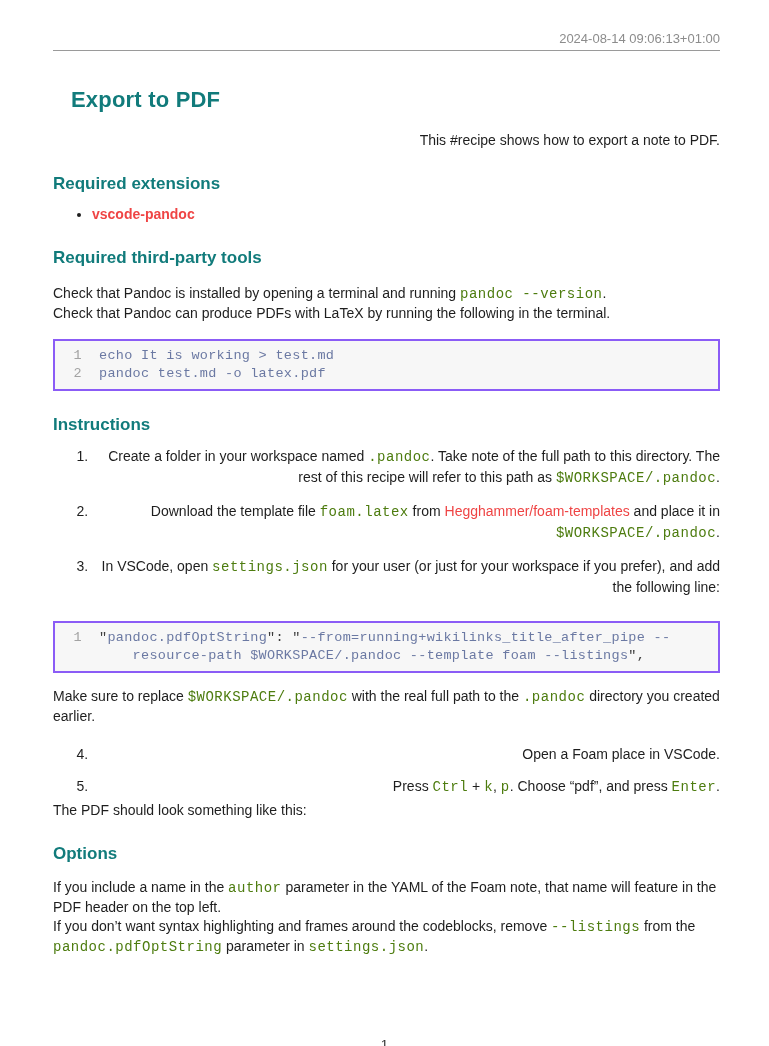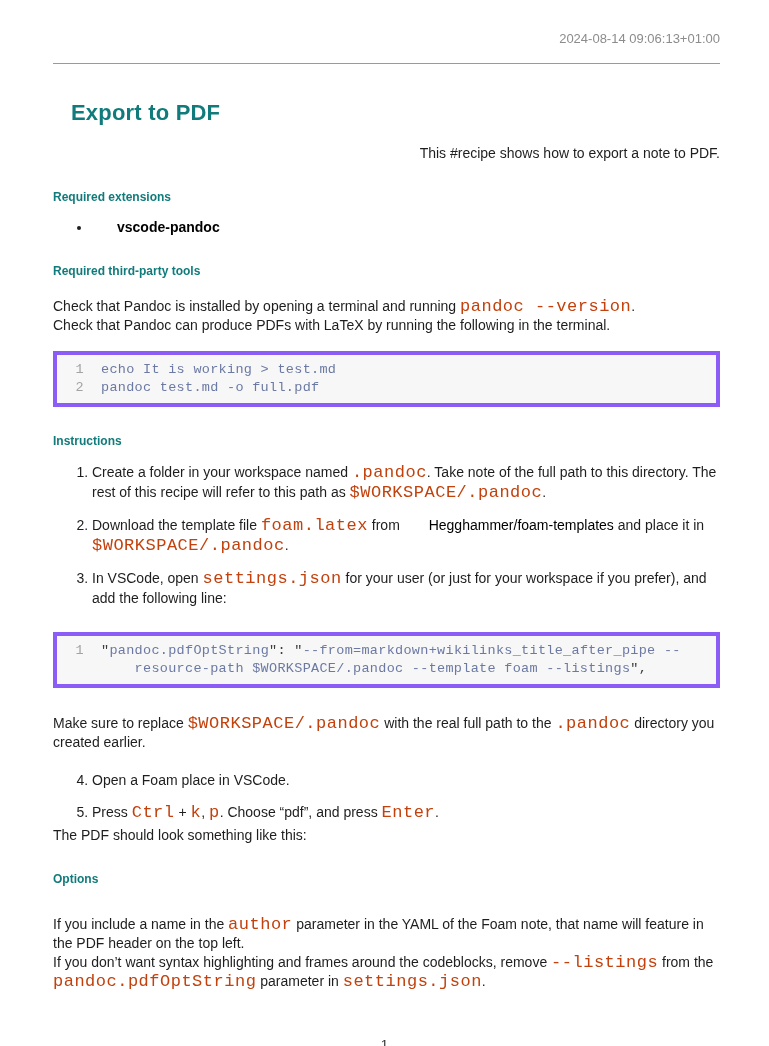--- a/index.html
+++ b/index.html
@@ -15,85 +15,85 @@
     width: 769px; height: 1046px;
     box-sizing: border-box;
     padding: 0 49px 0 53px;
   }
   
   .doc-header {
     margin-top: 31px;
     text-align: right;
     font-size: 13px;
     color: #8c8c8c;
-    padding-bottom: 17px;
+    padding-bottom: 4px;
     border-bottom: 1px solid #9a9a9a;
   }
   
   h1.title {
     color: #117b7b;
     font-size: 22px;
     line-height: 24px;
     font-weight: bold;
     margin: 37px 0 0 18px;
     letter-spacing: 0.2px;
   }
   h2.sec {
     color: #117b7b;
-    font-size: 12px;
+    font-size: 17px;
     line-height: 20px;
     font-weight: bold;
     margin: 24px 0 0 0;
   }
   
   p.para {
     font-size: 14px;
     line-height: 19px;
     margin: 16px 0 0 0;
   }
-  p.para.tight { margin-top: 26px; }
+  p.para.tight { margin-top: 14px; }
   p.para.first { margin-top: 19px; text-align: right; }
   p.para.mid { margin-top: 4px; }
   
   ul.blist {
     margin: 11px 0 0 0;
     padding-left: 39px;
     font-size: 14px;
     line-height: 19px;
   }
   ul.blist li { margin: 0 0 1px 0; }
   ol.nlist {
     margin: 12px 0 0 0;
     padding-left: 39px;
     font-size: 14px;
     line-height: 19.5px;
+    text-align: right;
   }
   ol.nlist li { margin-bottom: 14px; }
   ol.nlist.cont { margin-top: 19px; }
   ol.nlist.cont li { margin-bottom: 12px; }
   ol.nlist li:last-child { margin-bottom: 0; }
   
   .ic {
     font-family: "Liberation Mono", "DejaVu Sans Mono", monospace;
-    font-size: 17px;
+    font-size: 14px;
     letter-spacing: 0.5px;
-    color: #c2410c;
+    color: #4d7c0f;
   }
   
   a.lk {
-    color: #000000;
+    color: #ef4444;
     text-decoration: none;
-    margin-left: 25px;
   }
   a.lk.b { font-weight: bold; }
   
   .codeblock {
     margin-top: 16px;
     background: #f7f7f7;
-    border: 4px solid #8b5cf6;
+    border: 2px solid #8b5cf6;
     padding: 6px 10px 7px 10px;
     font-family: "Liberation Mono", "DejaVu Sans Mono", monospace;
     font-size: 13.5px;
     line-height: 17.5px;
     letter-spacing: 0.3px;
     color: #6b79a3;
   }
   .codeblock.second { margin-top: 24px; }
   .codeblock .cl { white-space: pre-wrap; }
   .codeblock .ln {
@@ -132,32 +132,32 @@
   <ul class="blist">
       <li><a class="lk b" href="#">vscode-pandoc</a></li>
     </ul>
 
   <h2 class="sec">Required third-party tools</h2>
 
   <p class="para"><span>Check that Pandoc is installed by opening a terminal and running </span><span class="ic">pandoc --version</span><span>.</span><br><span>Check that Pandoc can produce PDFs with LaTeX by running the following in the terminal.</span></p>
 
   <div class="codeblock">
       <div class="cl"><span class="ln">1</span><span>echo It is working &gt; test.md</span></div>
-      <div class="cl"><span class="ln">2</span><span>pandoc test.md -o full.pdf</span></div>
+      <div class="cl"><span class="ln">2</span><span>pandoc test.md -o latex.pdf</span></div>
     </div>
 
   <h2 class="sec h2-gap">Instructions</h2>
   <ol class="nlist" start="1">
       <li><span>Create a folder in your workspace named </span><span class="ic">.pandoc</span><span>.  Take note of the full path to this directory. The rest of this recipe will refer to this path as </span><span class="ic">$WORKSPACE</span><span class="ic">/.pandoc</span><span>.</span></li>
       <li><span>Download the template file </span><span class="ic">foam.latex</span><span> from </span><a class="lk" href="#">Hegghammer/foam-templates</a><span> and place it in </span><span class="ic">$WORKSPACE</span><span class="ic">/.pandoc</span><span>.</span></li>
       <li><span>In VSCode, open </span><span class="ic">settings.json</span><span> for your user (or just for your workspace if you prefer), and add the following line:</span></li>
     </ol>
 
   <div class="codeblock second">
-      <div class="cl"><span class="ln">1</span><span class="dk">"</span><span>pandoc.pdfOptString</span><span class="dk">"</span><span class="dk">: </span><span class="dk">"</span><span>--from=markdown+wikilinks_title_after_pipe --</span></div>
+      <div class="cl"><span class="ln">1</span><span class="dk">"</span><span>pandoc.pdfOptString</span><span class="dk">"</span><span class="dk">: </span><span class="dk">"</span><span>--from=running+wikilinks_title_after_pipe --</span></div>
       <div class="cl"><span class="ln"> </span><span>    resource-path $WORKSPACE/.pandoc --template foam --listings</span><span class="dk">",</span></div>
     </div>
 
   <p class="para tight"><span>Make sure to replace </span><span class="ic">$WORKSPACE</span><span class="ic">/.pandoc</span><span> with the real full path to the </span><span class="ic">.pandoc</span><span> directory you created earlier.</span></p>
 
   <ol class="nlist cont" start="4">
       <li><span>Open a Foam place in VSCode.</span></li>
       <li><span>Press </span><span class="ic">Ctrl</span><span> + </span><span class="ic">k</span><span>, </span><span class="ic">p</span><span>.  Choose “pdf”, and press </span><span class="ic">Enter</span><span>.</span></li>
     </ol>
 

